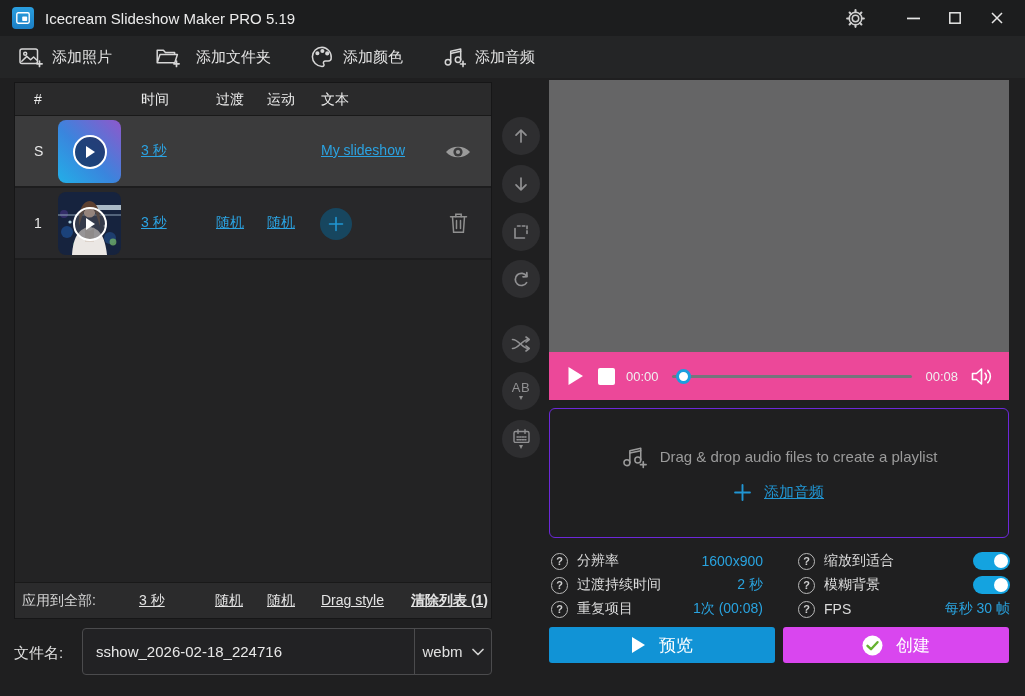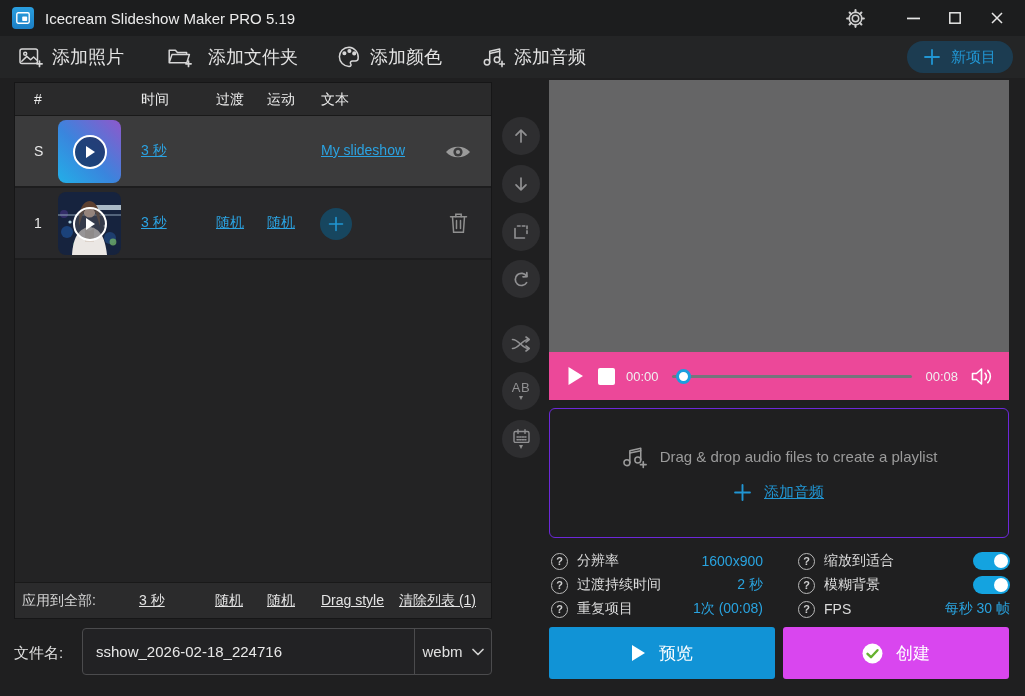--- a/index.html
+++ b/index.html
@@ -9,21 +9,21 @@
   
   .titlebar { position:absolute; top:0; left:0; right:0; height:36px; background:#1c1d1e; display:flex; align-items:center; padding:0 13px 0 12px; }
   .app-icon { width:22px; height:22px; border-radius:4px; background:linear-gradient(180deg,#2a9fe0,#1b7fc5); display:flex; align-items:center; justify-content:center; }
   .win-title { margin-left:11px; font-size:15px; color:#ececec; }
   .tb-spacer { flex:1; }
   .tb-ctl { width:30px; height:26px; display:flex; align-items:center; justify-content:center; }
   .gear-btn { margin-right:28px; }
 
   
   .toolbar { position:absolute; top:36px; left:0; right:0; height:42px; background:#242526; display:flex; align-items:center; }
-  .tb-btn { display:flex; align-items:center; gap:9px; height:32px; padding:0 9px; color:#e4e4e4; font-size:18px; white-space:nowrap; }
+  .tb-btn { display:flex; align-items:center; gap:9px; height:32px; padding:0 9px; color:#e4e4e4; font-size:15px; white-space:nowrap; }
   .tb-photos { margin-left:10px; }
   .tb-folder { margin-left:26px;gap:16px; }
   .tb-color  { margin-left:22px; }
   .tb-audio  { margin-left:22px; }
   .tb-history{ margin-left:13px; background:#2e2f31; border-radius:3px; }
   .new-project { margin-right:12px; height:32px; padding:0 17px; border-radius:16px; background:#1c3c51; color:#2196d3; display:flex; align-items:center; gap:11px; font-size:15px; }
 
   
   .left-panel { position:absolute; left:14px; top:82px; width:478px; height:537px; background:#232324; border:1px solid #161617; }
   .thead { position:relative; height:33px; background:#2a2a2b; border-bottom:1px solid #191919; font-size:14px; color:#ececec; }
@@ -41,21 +41,21 @@
   .pc-1 { background:rgba(80,80,86,.55); }
   .cell-link { position:absolute; top:26px; font-size:14px; color:#2ba3e2; text-decoration:underline; }
   .l-time { left:126px; } .l-trans { left:201px; } .l-motion { left:252px; } .l-text { left:306px; }
   .eye-btn { position:absolute; left:430px; top:27px; }
   .trash-btn { position:absolute; left:434px; top:24px; }
   .plus-circle { position:absolute; left:305px; top:20px; width:32px; height:32px; border-radius:50%; background:#17465f; display:flex; align-items:center; justify-content:center; }
   .tfoot { position:absolute; left:0; right:0; bottom:0; height:36px; background:#2b2b2c; border-top:1px solid #191919; font-size:14px; }
   .tfoot span { position:absolute; top:9px; }
   .f-label { left:7px; color:#d6d6d6; }
   .f-link { color:#e3e3e3; text-decoration:underline; }
-  .f-time { left:124px; } .f-trans { left:200px; } .f-motion { left:252px; } .f-style { left:306px; } .f-clear { left:384px; }
+  .f-time { left:124px; } .f-trans { left:200px; } .f-motion { left:252px; } .f-style { left:306px; } .f-clear { left:396px;font-weight:bold; }
 
   
   .circle-btn { position:absolute; left:502px; width:38px; height:38px; border-radius:50%; background:#2e2e30; display:flex; flex-direction:column; align-items:center; justify-content:center; color:#909092; }
   .cb1{top:117px;} .cb2{top:165px;} .cb3{top:213px;} .cb4{top:260px;} .cb5{top:325px;} .cb6{top:372px;} .cb7{top:420px;}
   .ab-txt { font-size:13px; letter-spacing:.5px; line-height:12px; }
   .caret { font-size:8px; line-height:7px; color:#8f8f8f; }
 
   
   .preview { position:absolute; left:549px; top:80px; width:460px; height:272px; background:#656566; }
   .playbar { position:absolute; left:549px; top:352px; width:460px; height:48px; background:#ec4899; display:flex; align-items:center; padding:0 15px 0 18px; gap:11px; }
@@ -73,21 +73,21 @@
   .set-row { position:absolute; width:212px; height:20px; display:flex; align-items:center; }
   .sr-l { left:2px; } .sr-r { left:249px; }
   .sr1 { top:5px; } .sr2 { top:29px; } .sr3 { top:53px; }
   .set-label { margin-left:9px; }
   .set-spacer { flex:1; }
   .set-value { color:#29a3df; }
   .qmark { width:17px; height:17px; border-radius:50%; border:1.5px solid #b9b9b9; color:#cfcfcf; font-size:11px; font-weight:bold; display:flex; align-items:center; justify-content:center; flex:none; }
   .toggle { width:37px; height:18px; border-radius:9px; background:#14a3e0; position:relative; flex:none; }
   .toggle .knob { position:absolute; top:2px; right:2px; width:14px; height:14px; border-radius:50%; background:#fff; }
 
-  .btn { position:absolute; top:627px; width:226px; height:52px; border-radius:3px; display:flex; align-items:center; justify-content:center; gap:13px; color:#fff; font-size:17px; }
+  .btn { position:absolute; top:627px; width:226px; height:36px; border-radius:3px; display:flex; align-items:center; justify-content:center; gap:13px; color:#fff; font-size:17px; }
   .btn-preview { left:549px; background:#1193d6; }
   .btn-create { left:783px; background:#d946ef; }
 
   
   .file-label { position:absolute; left:14px; top:644px; font-size:15px; color:#e0e0e0; }
   .file-box { position:absolute; left:82px; top:628px; width:410px; height:47px; border:1px solid #4b4b4d; border-radius:4px; background:#222224; display:flex; align-items:center; }
   .file-box input { flex:1; min-width:0; background:transparent; border:none; outline:none; color:#e8e8e8; font-size:15px; padding:0 13px; font-family:"Liberation Sans", sans-serif; }
   .format-select { width:77px; height:100%; border-left:1px solid #4b4b4d; display:flex; align-items:center; justify-content:center; gap:9px; color:#e0e0e0; font-size:15px; }
 
   svg { display:block; }
@@ -168,28 +168,20 @@
           <circle cx="5" cy="16.2" r="2.7"></circle>
             <circle cx="15" cy="13.8" r="2.7"></circle>
           <path d="M7.7 16.2 V5.2 L17.7 3 V13.8"></path>
             <path d="M7.7 7.4 L17.7 5.2"></path>
           <path d="M20 15.4 V20.6 M17.4 18 H22.6" stroke-width="1.6"></path>
         </svg>
       </span>
       <span>添加音频</span>
     </div>
     <span class="tb-spacer"></span>
-    <div class="new-project">
-      <span>
-        <svg width="16" height="16" viewBox="0 0 16 16" stroke="#2196d3" stroke-width="1.8" stroke-linecap="round">
-            <path d="M8 1 V15 M1 8 H15"></path>
-          </svg>
-      </span>
-      <span>新项目</span>
-    </div>
   </div>
 
   <div class="left-panel">
     <div class="thead">
       <span class="c-num">#</span>
       <span class="c-time">时间</span>
       <span class="c-trans">过渡</span>
       <span class="c-motion">运动</span>
       <span class="c-text">文本</span>
     </div>

